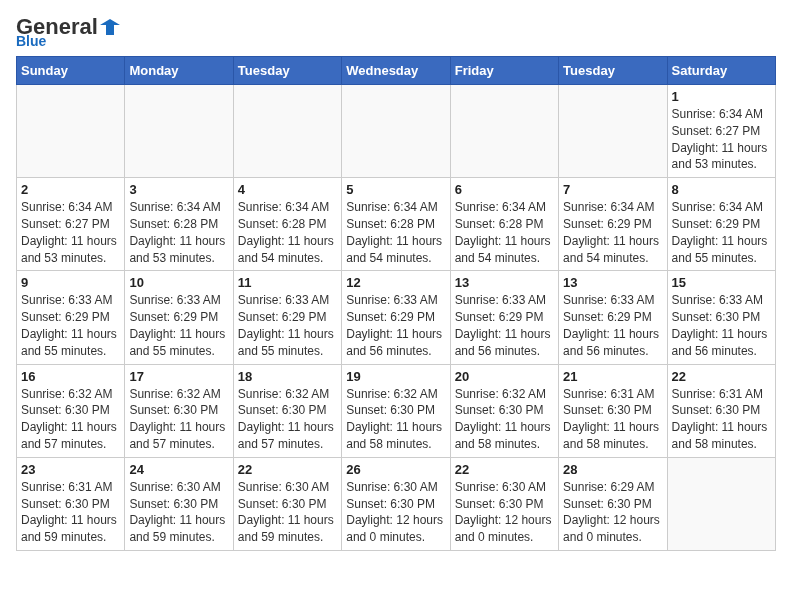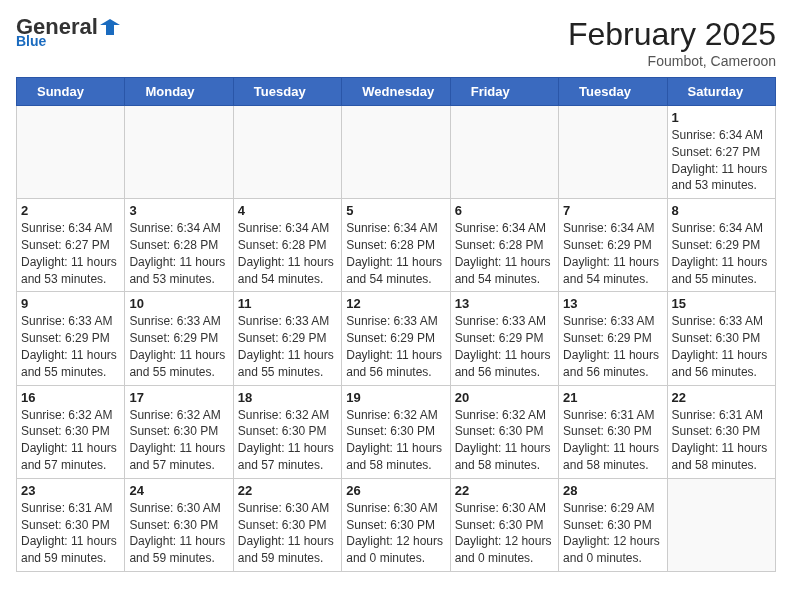--- a/index.html
+++ b/index.html
@@ -36,21 +36,21 @@
     .calendar {
       width: 100%;
       border-collapse: collapse;
       table-layout: fixed;
     }
     .calendar th {
       background-color: #3a6abf;
       color: #fff;
       font-size: 13px;
       font-weight: bold;
-      padding: 6px 20px;
+      padding: 6px 4px;
       text-align: left;
       border: 1px solid #2a56a8;
     }
     .calendar td {
       border: 1px solid #ccc;
       vertical-align: top;
       padding: 4px 4px 4px 4px;
       font-size: 10px;
       color: #333;
       height: 90px;
@@ -78,24 +78,20 @@
 <div class="header">
   <div class="logo">
     <div style="display:flex; align-items:center; gap:2px;">
       <span style="font-size:22px; font-weight:bold; color:#333; line-height:1;">General</span>
       <svg width="20" height="20" viewBox="0 0 20 20">
         <polygon points="10,2 20,8 14,8 14,18 6,18 6,8 0,8" fill="#1a6bbf"></polygon>
       </svg>
     </div>
     <span style="font-size:14px; font-weight:bold; color:#1a6bbf; line-height:1; margin-top:-4px;">Blue</span>
   </div>
-  <div class="title-block">
-    <div class="month-year">February 2025</div>
-    <div class="location">Foumbot, Cameroon</div>
-  </div>
 </div>
 
 <table class="calendar">
   <thead>
     <tr>
     <th>Sunday</th>
         <th>Monday</th>
         <th>Tuesday</th>
         <th>Wednesday</th>
         <th>Friday</th>

